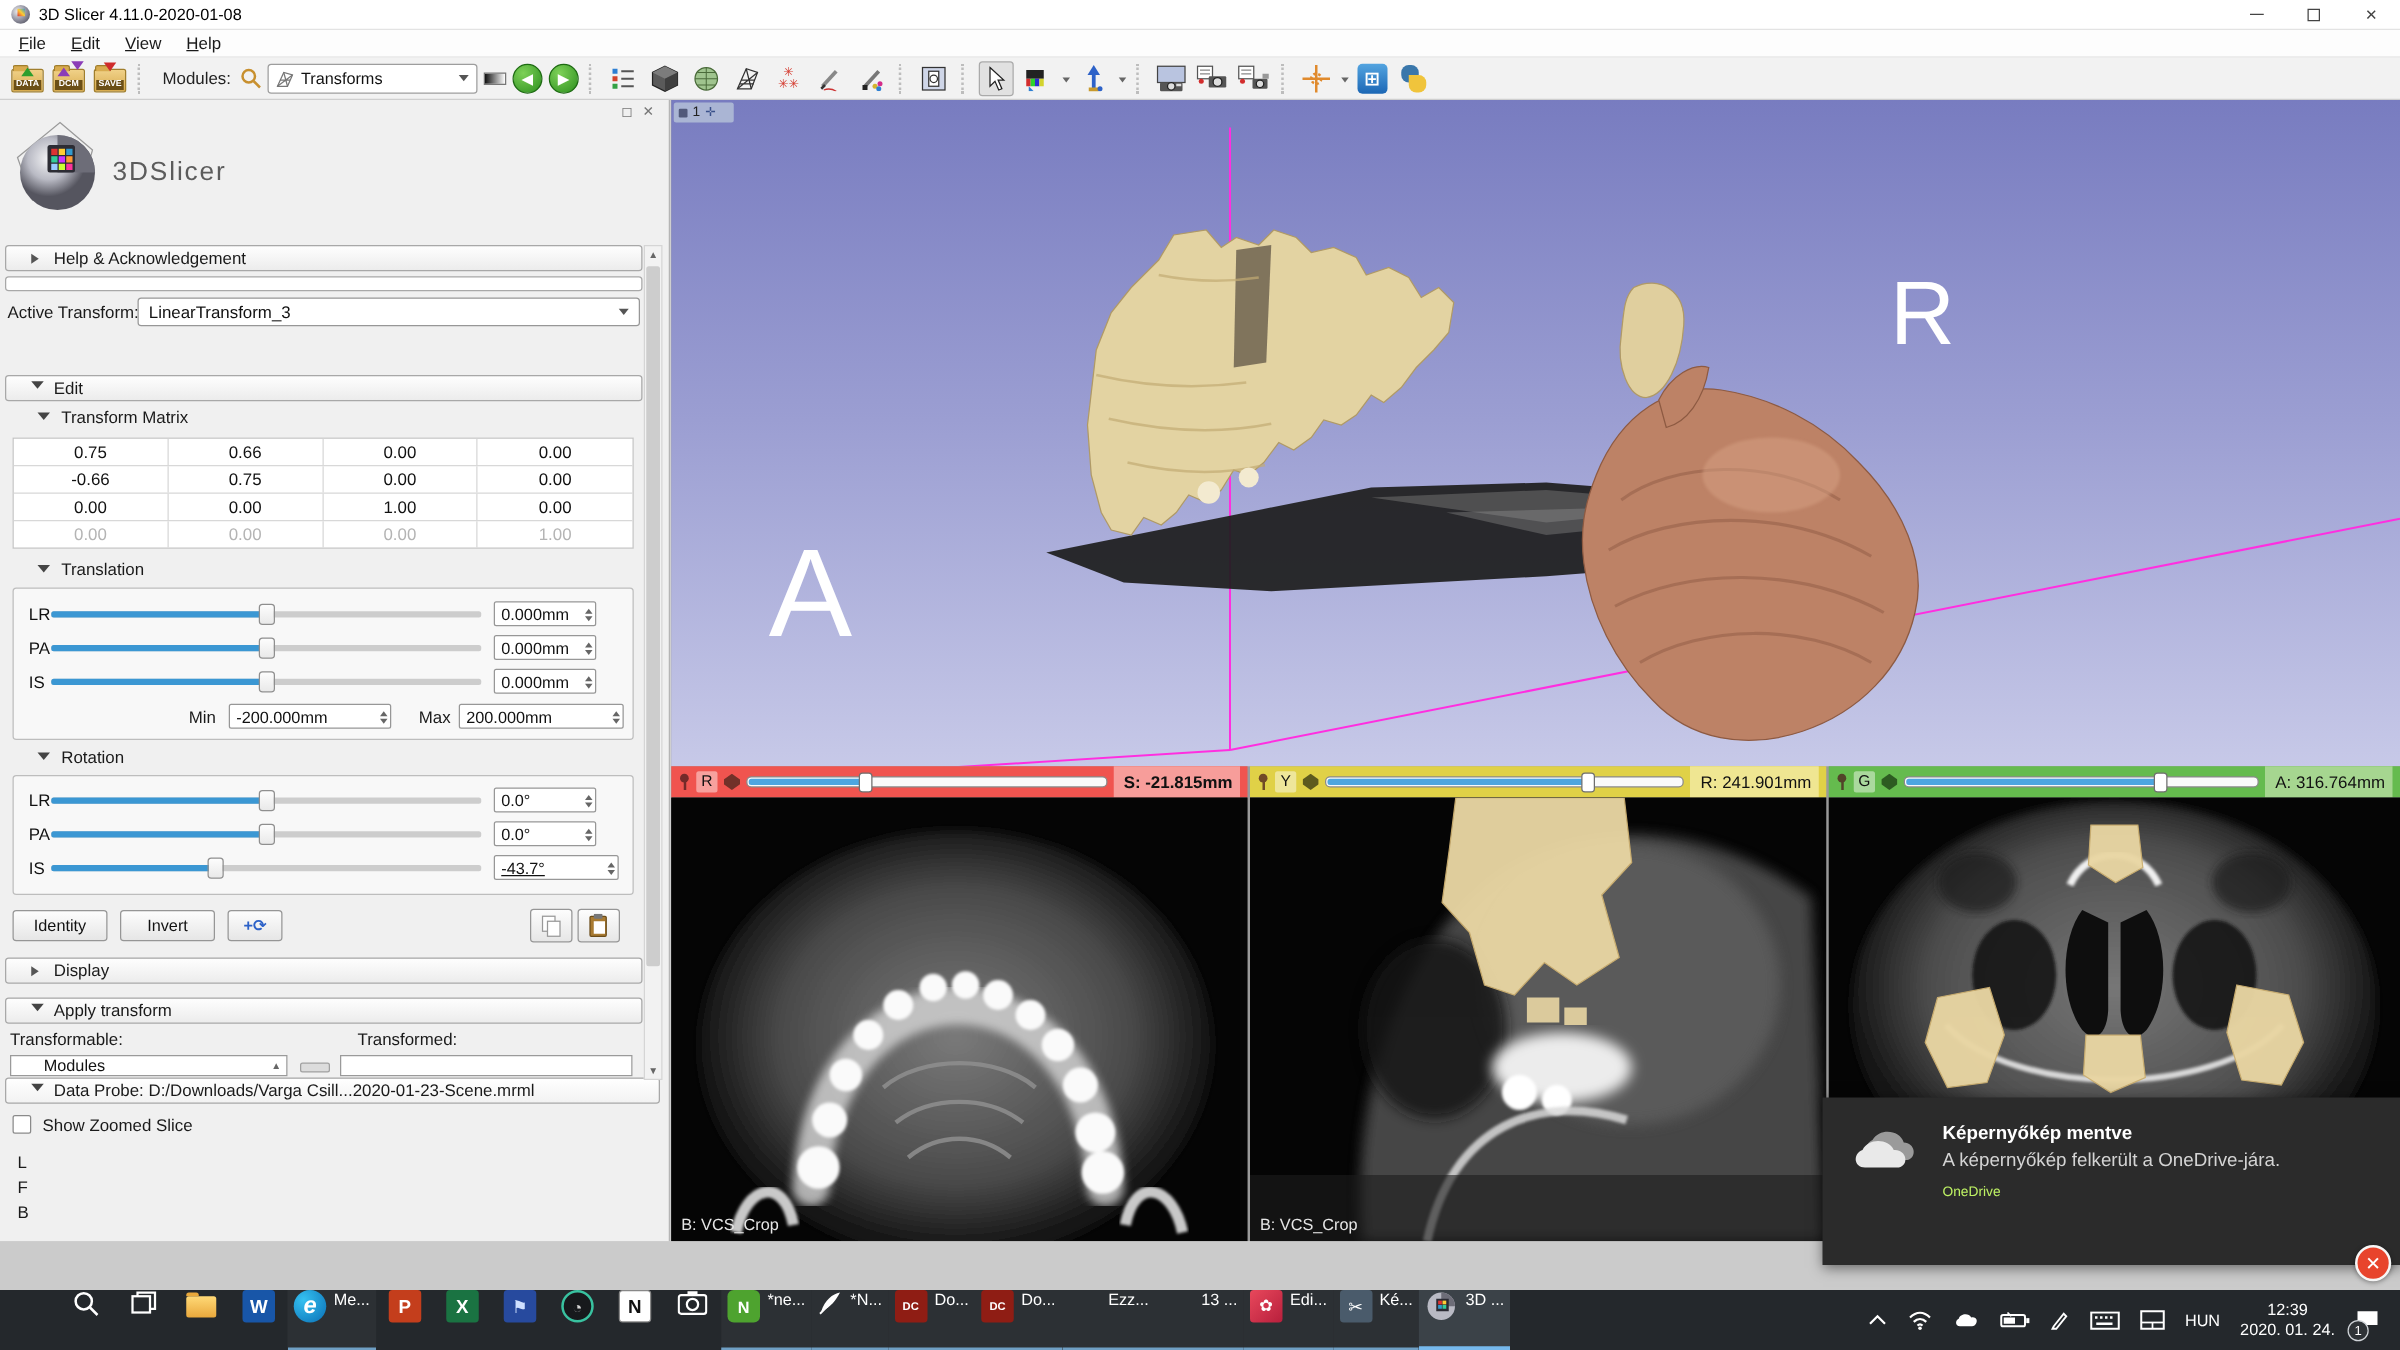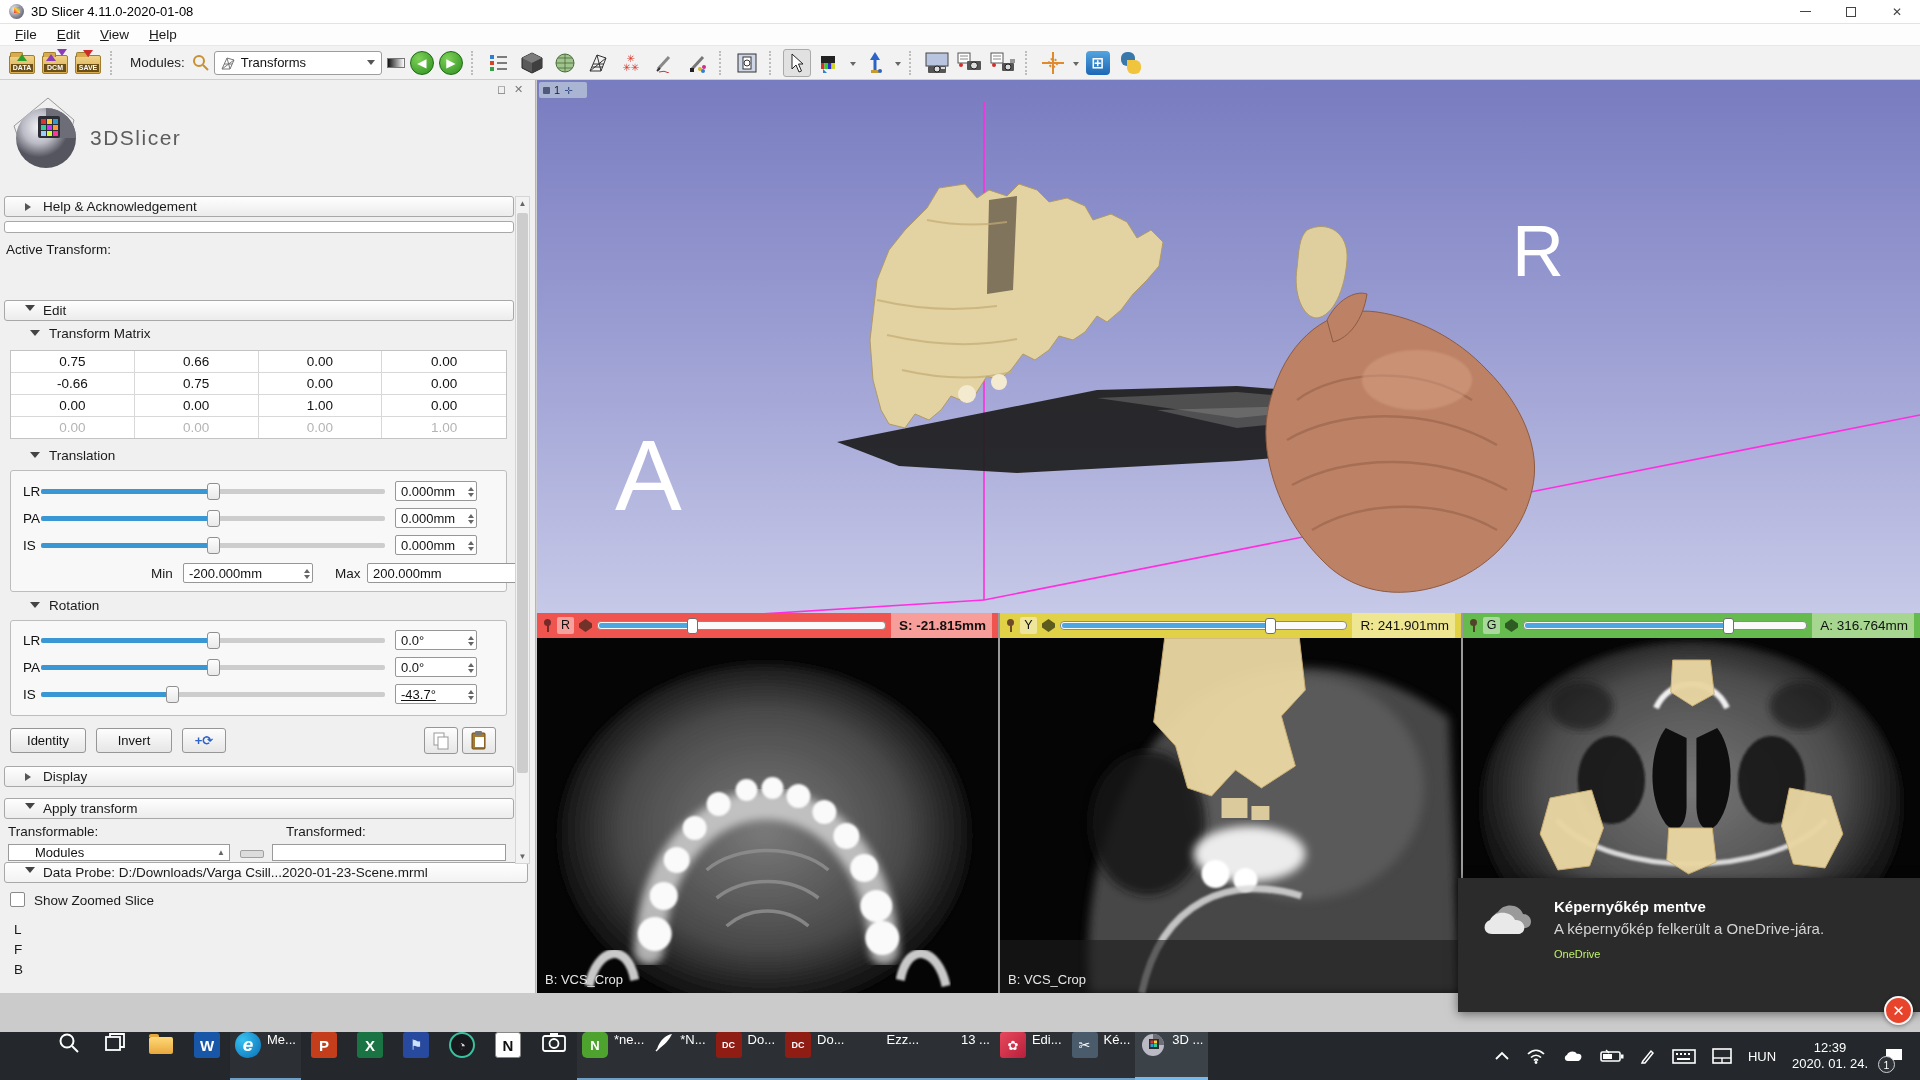--- a/index.html
+++ b/index.html
@@ -392,20 +392,24 @@
     </svg>
     <span id="logo-text">3DSlicer</span>
 
     <div class="cbar" style="top:116px;">
       <span class="tri tri-r"></span>
       <span>Help &amp; Acknowledgement</span>
     </div>
     <div class="cbar" style="top:141px; height:12px; background:#fff;"></div>
 
     <span class="lbl" style="left:6px; top:162px;">Active Transform:</span>
+    <div class="combo" style="left:110px; top:158px; width:402px;">
+      <span>LinearTransform_3</span>
+      <span class="caret"></span>
+    </div>
 
 
     <div class="cbar" style="top:220px;">
       <span class="tri tri-d"></span>
       <span>Edit</span>
     </div>
 
     <div class="flathead" style="left:30px; top:246px;">
       <span class="tri-d"></span>
       <span>Transform Matrix</span>
@@ -490,21 +494,21 @@
       </div>
       <span class="lbl" style="left:140px; top:95px;">Min</span>
       <div class="spinbox" style="position:absolute; left:172px; top:92px; width:130px;">
           <span>-200.000mm</span>
           <span class="arrows">
             <i class="up"></i>
             <i class="dn"></i>
           </span>
         </div>
       <span class="lbl" style="left:324px; top:95px;">Max</span>
-      <div class="spinbox" style="position:absolute; left:356px; top:92px; width:160px;">
+      <div class="spinbox" style="position:absolute; left:356px; top:92px; width:132px;">
           <span>200.000mm</span>
           <span class="arrows">
             <i class="up"></i>
             <i class="dn"></i>
           </span>
         </div>
     </div>
 
     <div class="flathead" style="left:30px; top:518px;">
       <span class="tri-d"></span>
@@ -543,21 +547,21 @@
             </span>
           </div>
       </div>
       <div class="srow" style="top:63px;">
         <span class="ax">IS</span>
         <div class="slider">
             <div class="groove"></div>
             <div class="fill" style="width:38%"></div>
             <div class="handle" style="left:38%"></div>
           </div>
-        <div class="spinbox" style="width:82px;text-decoration:underline;">
+        <div class="spinbox" style="width:100px;text-decoration:underline;">
             <span>-43.7°</span>
             <span class="arrows">
               <i class="up"></i>
               <i class="dn"></i>
             </span>
           </div>
       </div>
     </div>
 
     <div class="pbtn" style="left:10px; top:648px; width:76px;">

